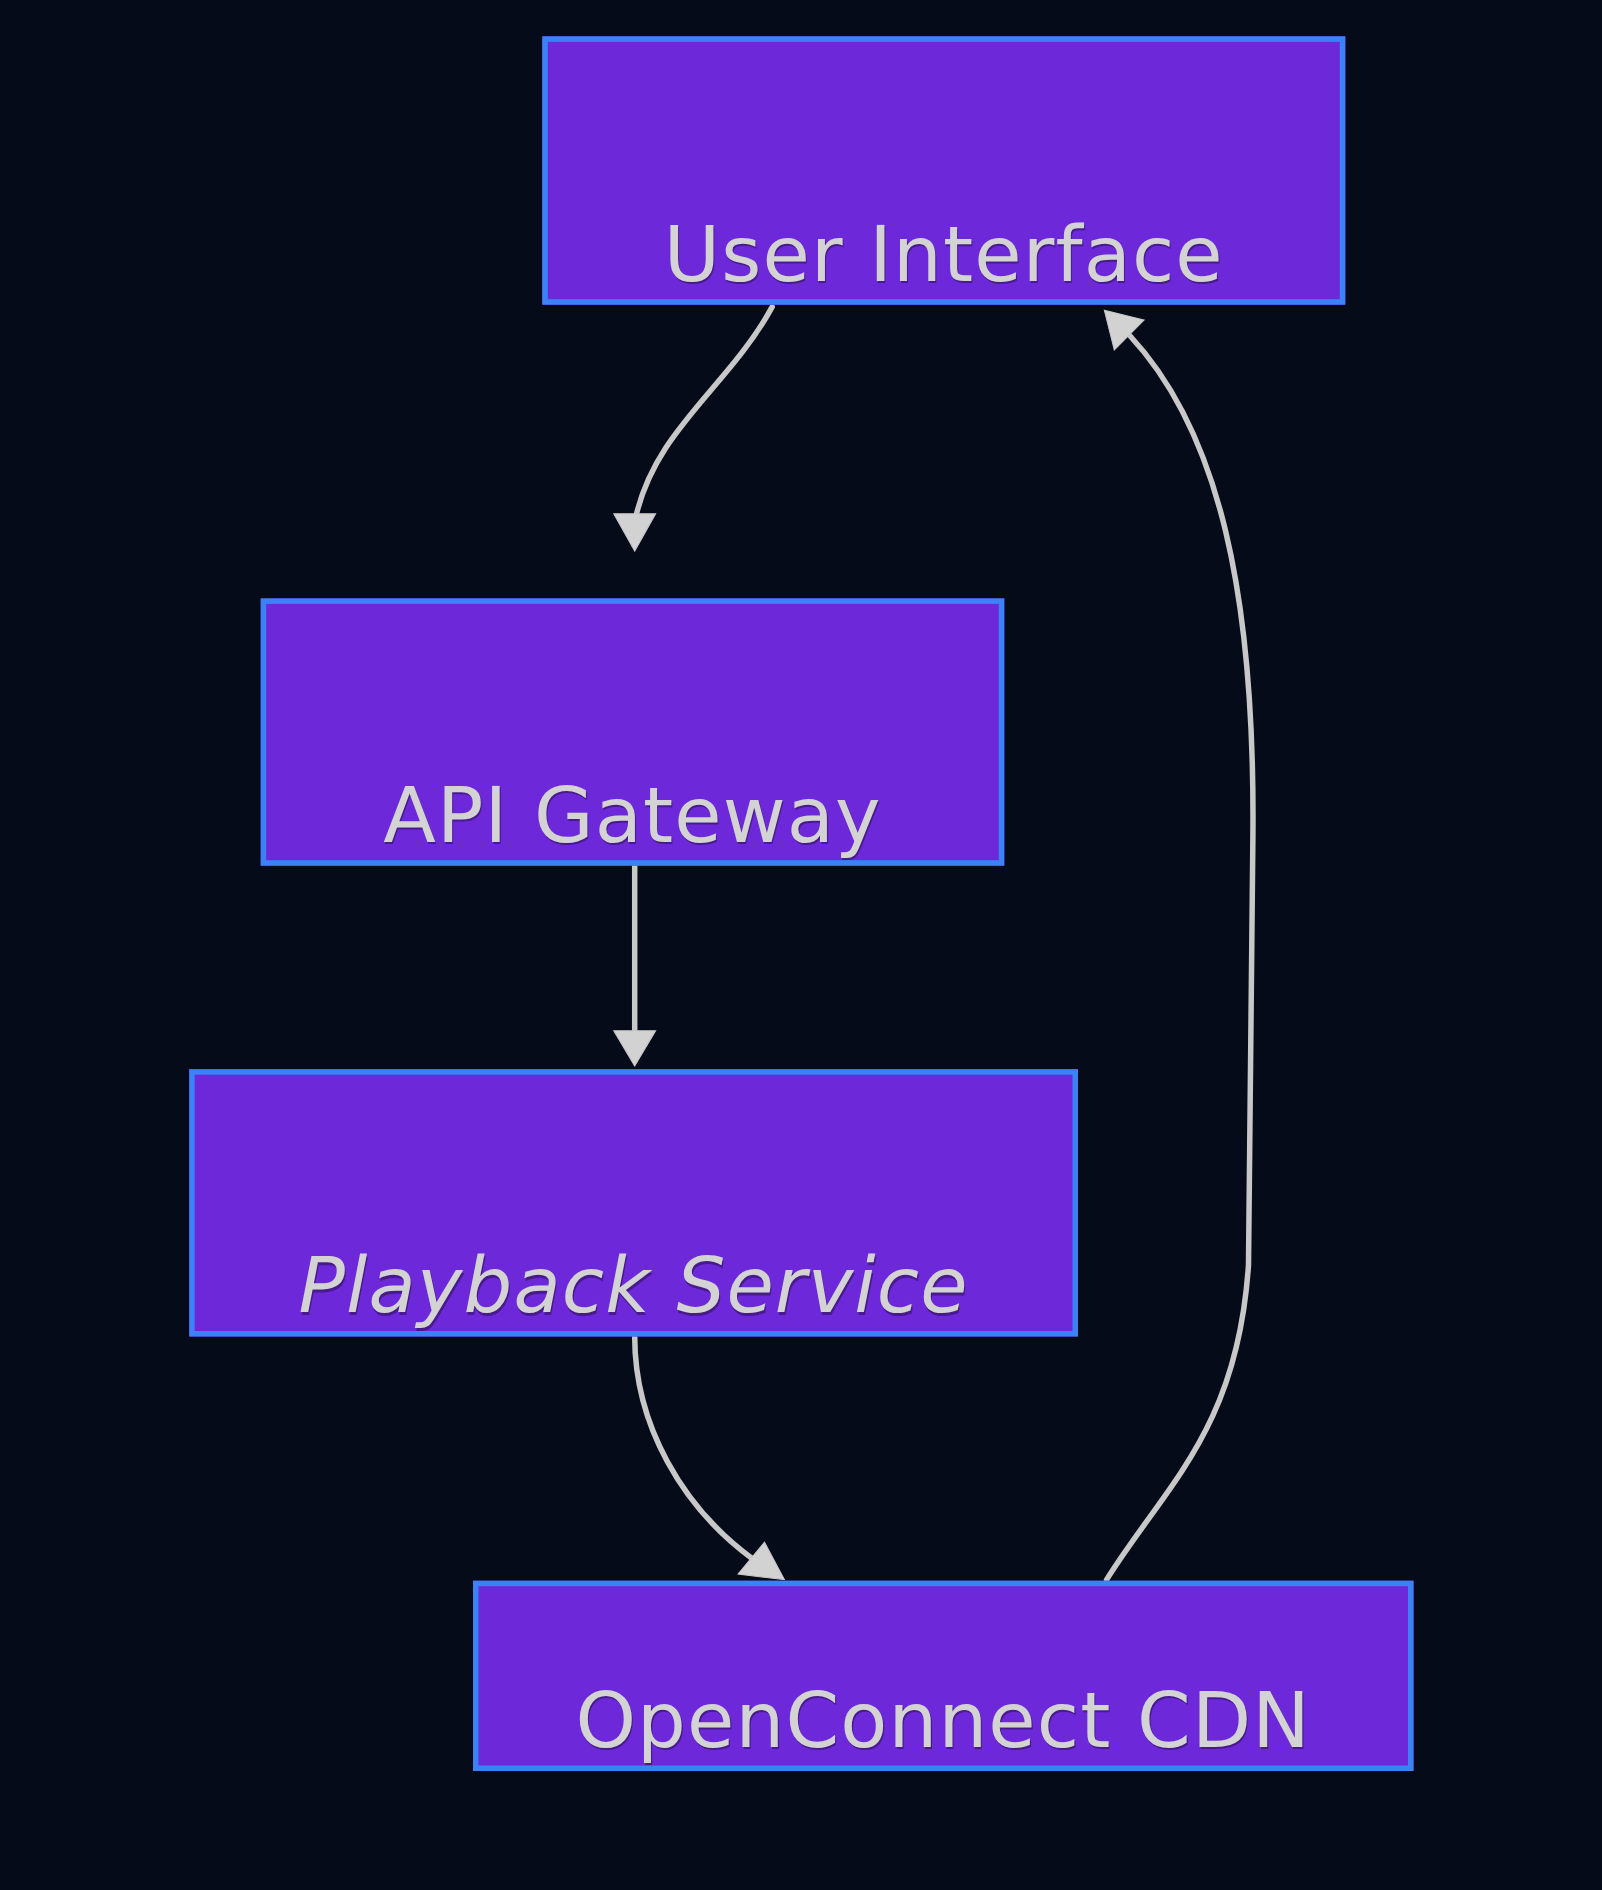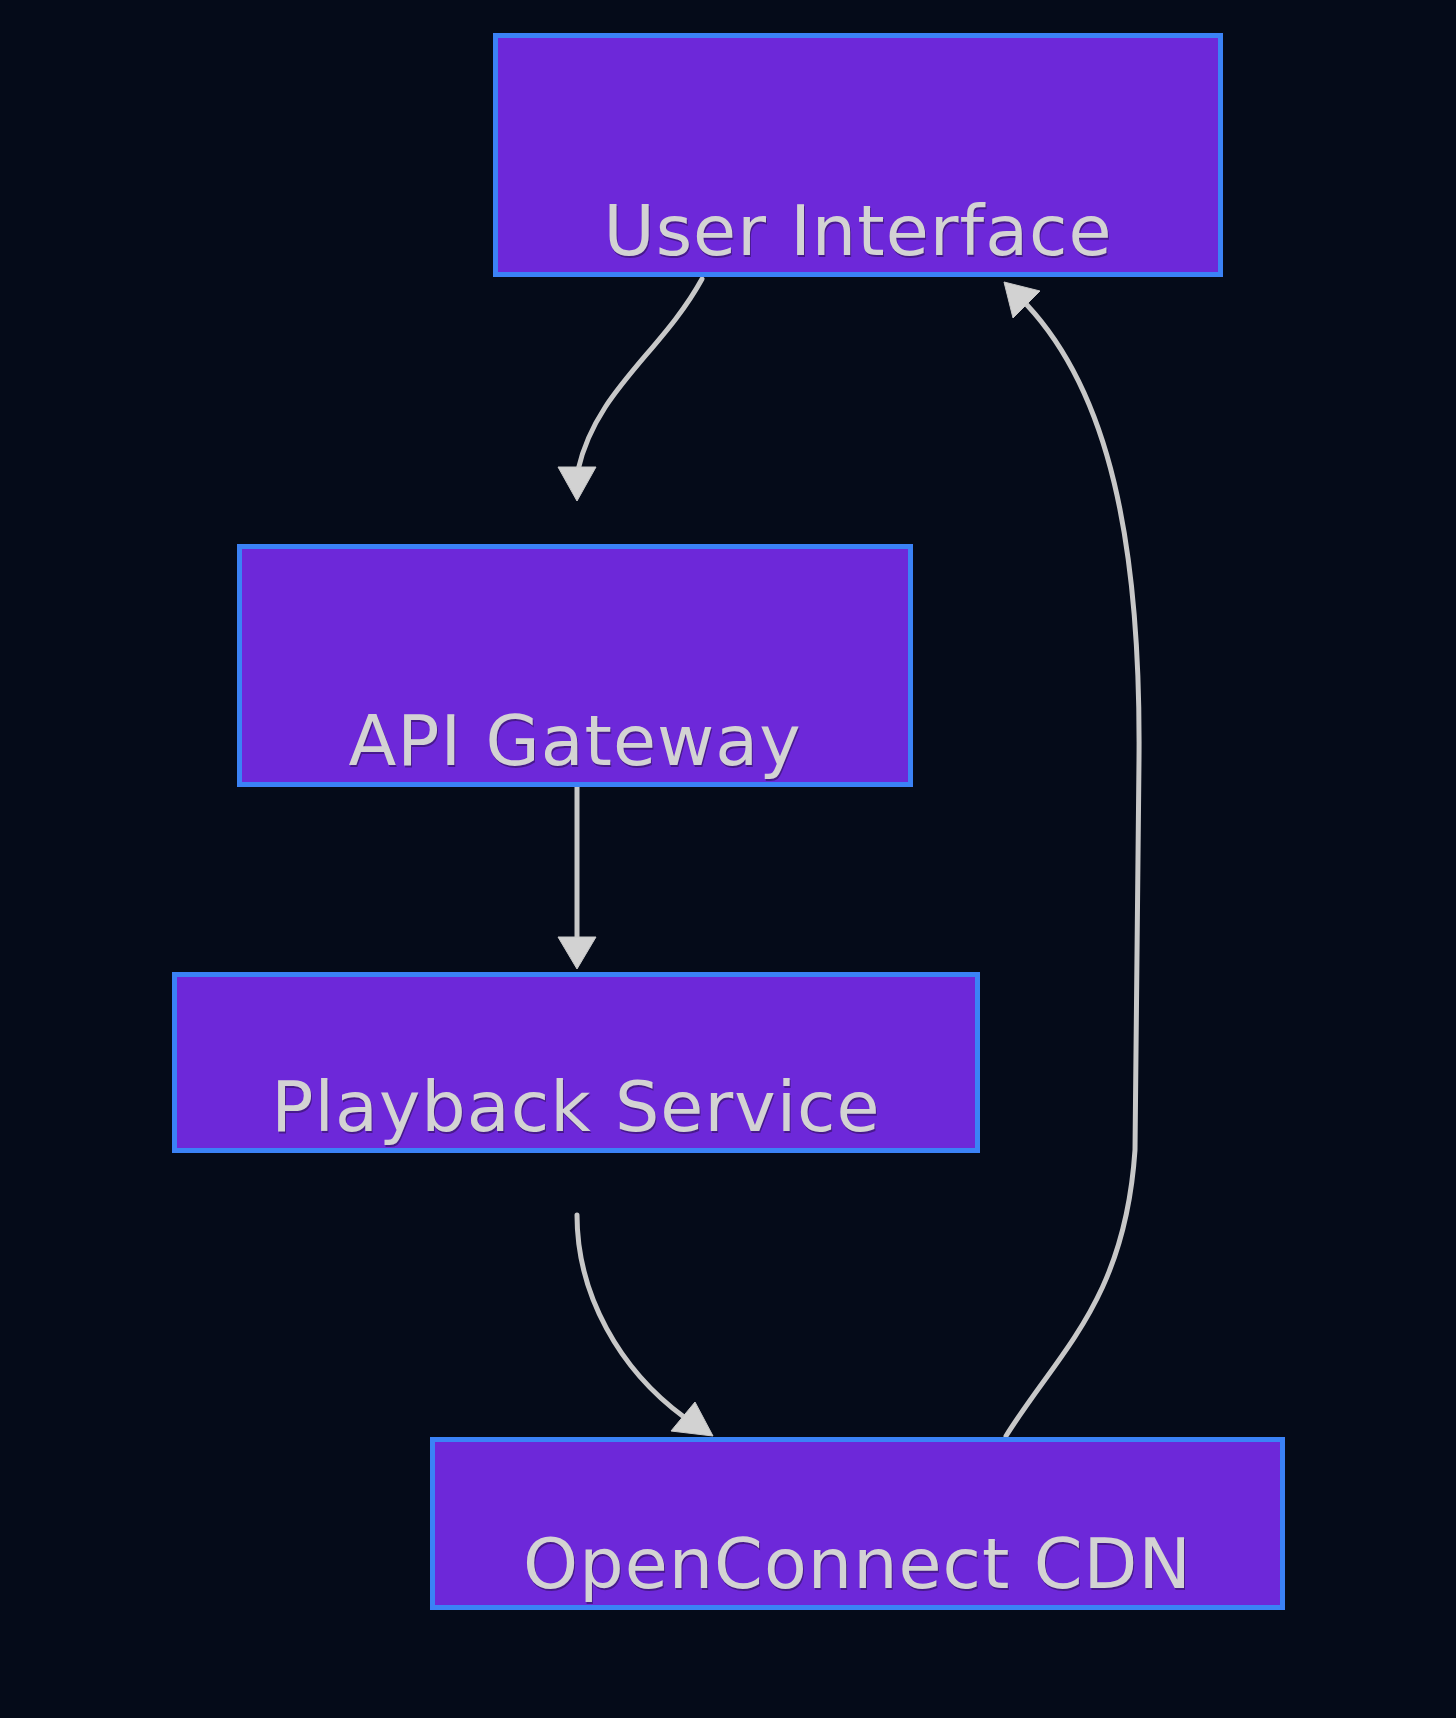--- a/index.html
+++ b/index.html
@@ -46,21 +46,21 @@
   .node-label {
     color: #d3d3d3;
     font-size: 70px;
     font-weight: 400;
     letter-spacing: 1px;
     white-space: nowrap;
     text-shadow: 1px 2px 0 rgba(0,0,0,0.35);
   }
   .node-ui       { left: 493px; top: 33px;   width: 730px; height: 244px; }
   .node-api      { left: 237px; top: 502px;  width: 676px; height: 243px; margin-top: 42px; }
-  .node-playback { left: 172px; top: 972px;  width: 808px; height: 181px; }
+  .node-playback { left: 172px; top: 972px;  width: 808px; height: 243px; font-style: italic; }
   .node-cdn      { left: 430px; top: 1437px; width: 855px; height: 173px; }
 </style>
 </head>
 <body>
 
 <div class="stage">
 
   <svg class="edges-layer" viewBox="0 0 1456 1718" xmlns="http://www.w3.org/2000/svg">
 
     <g>

